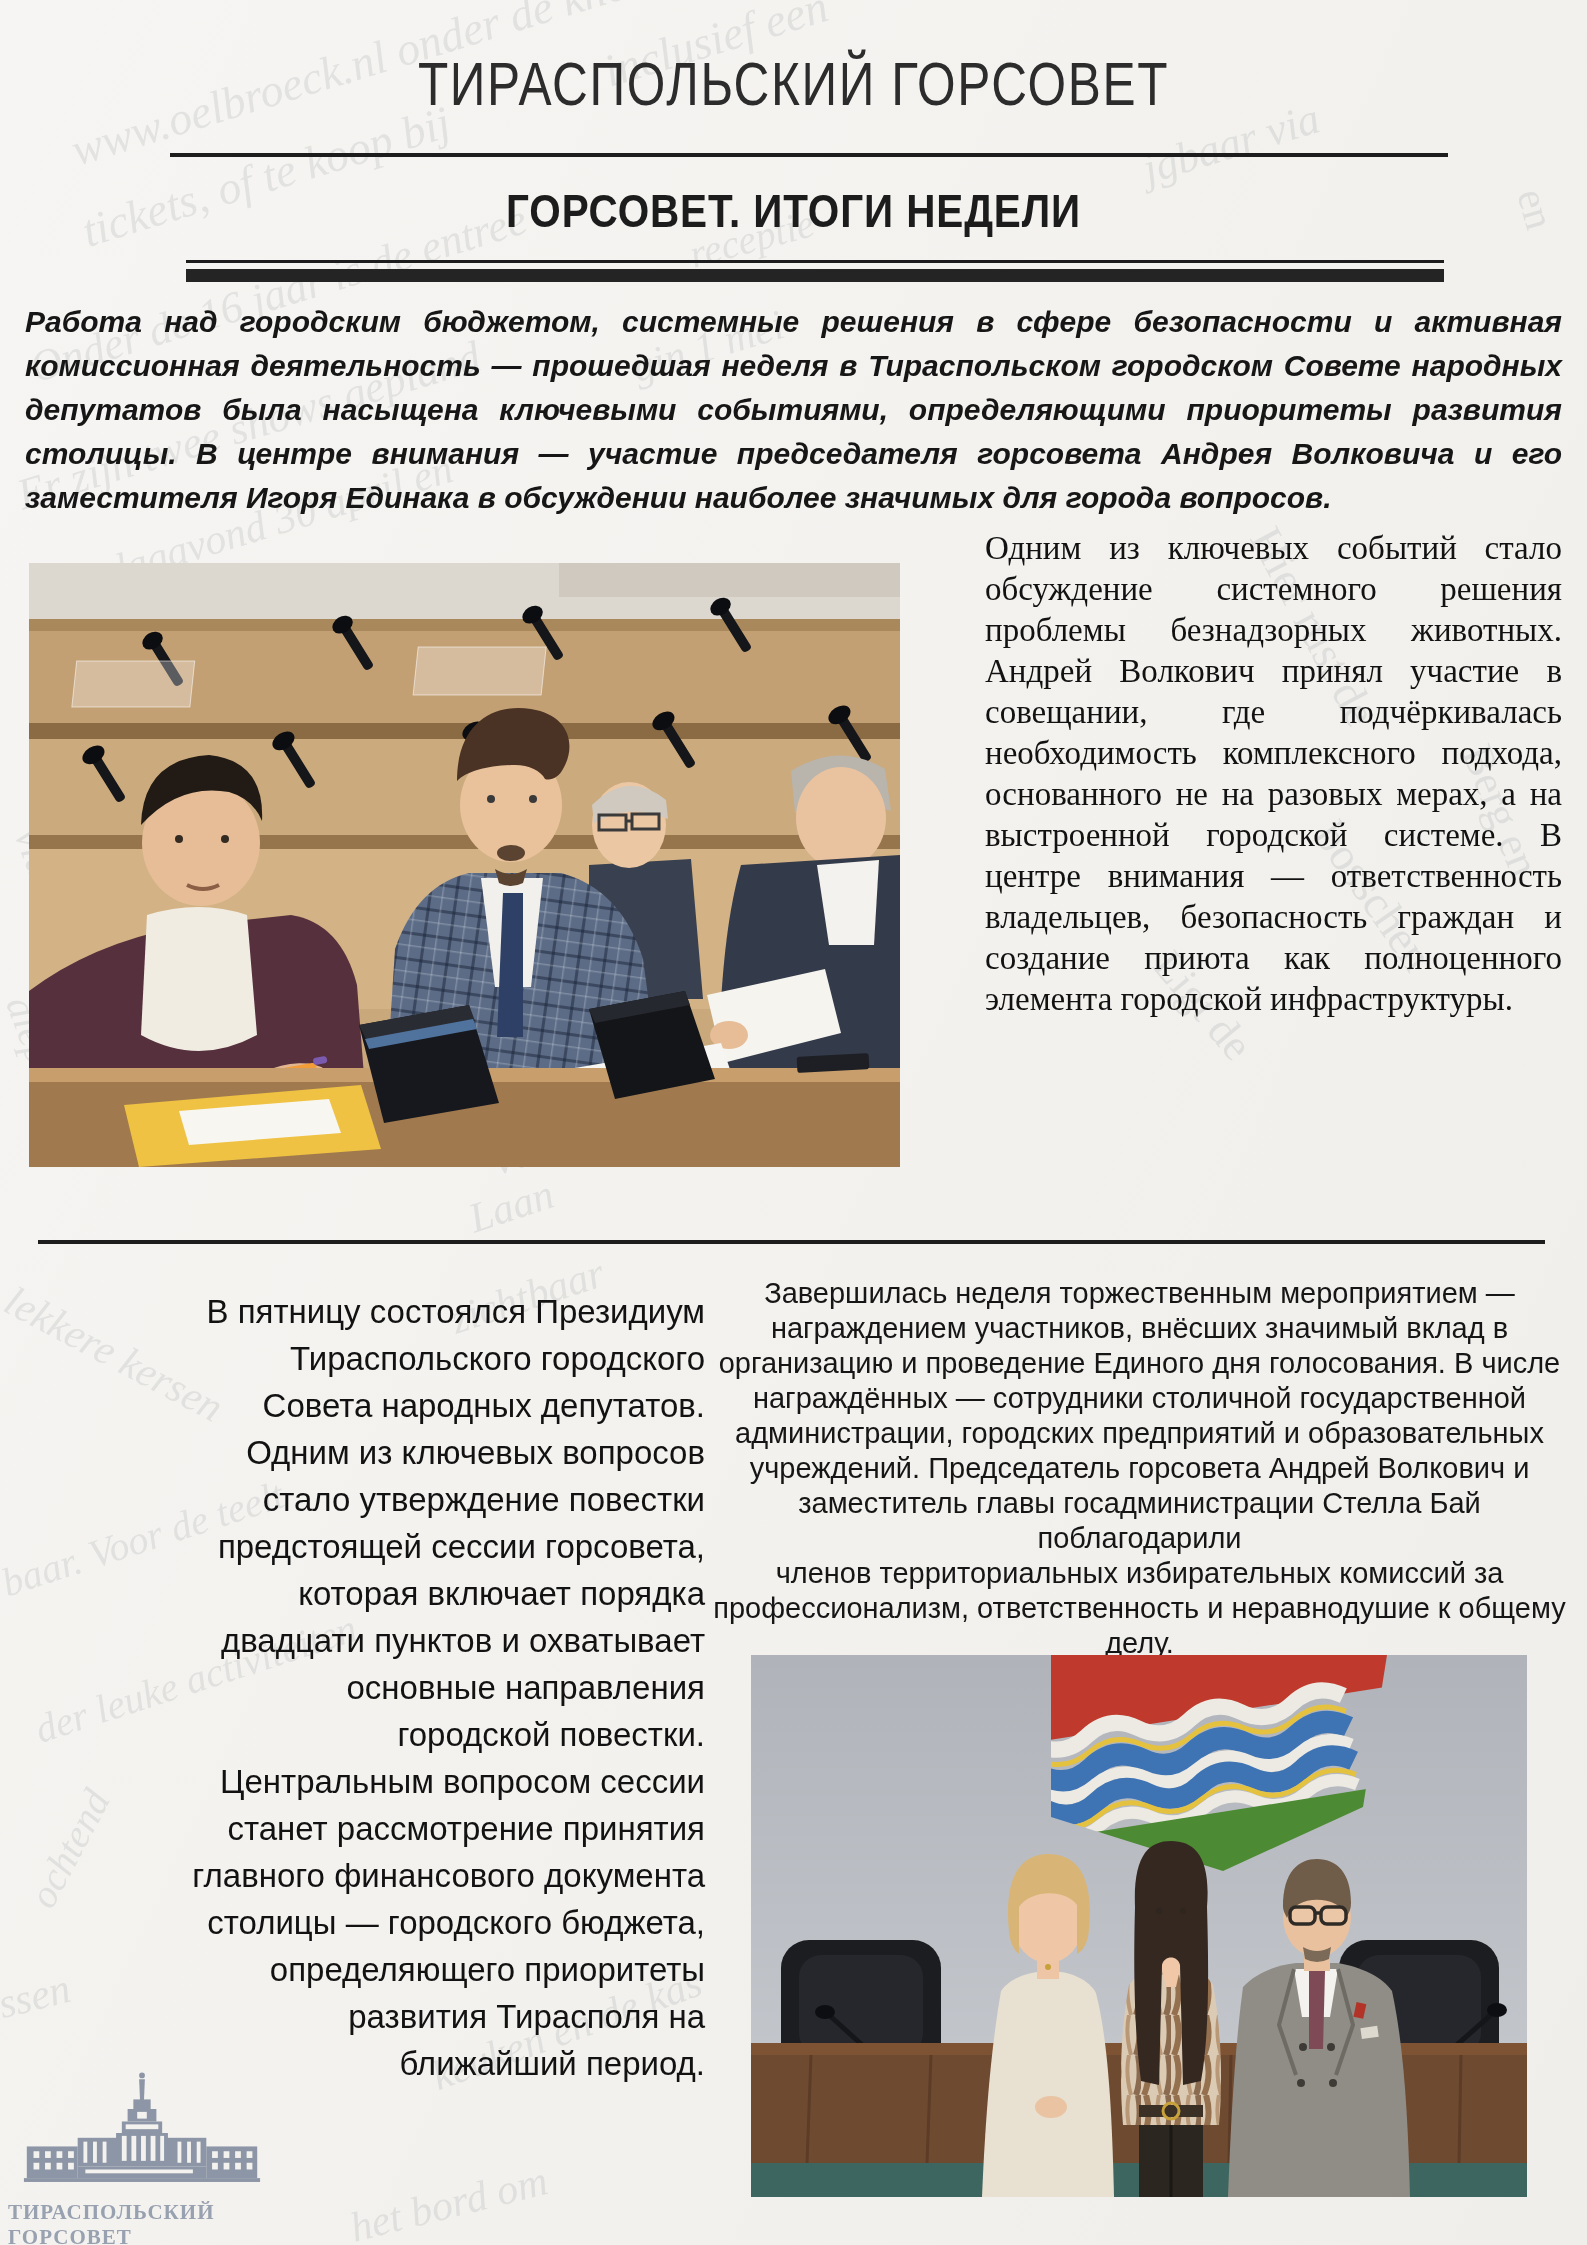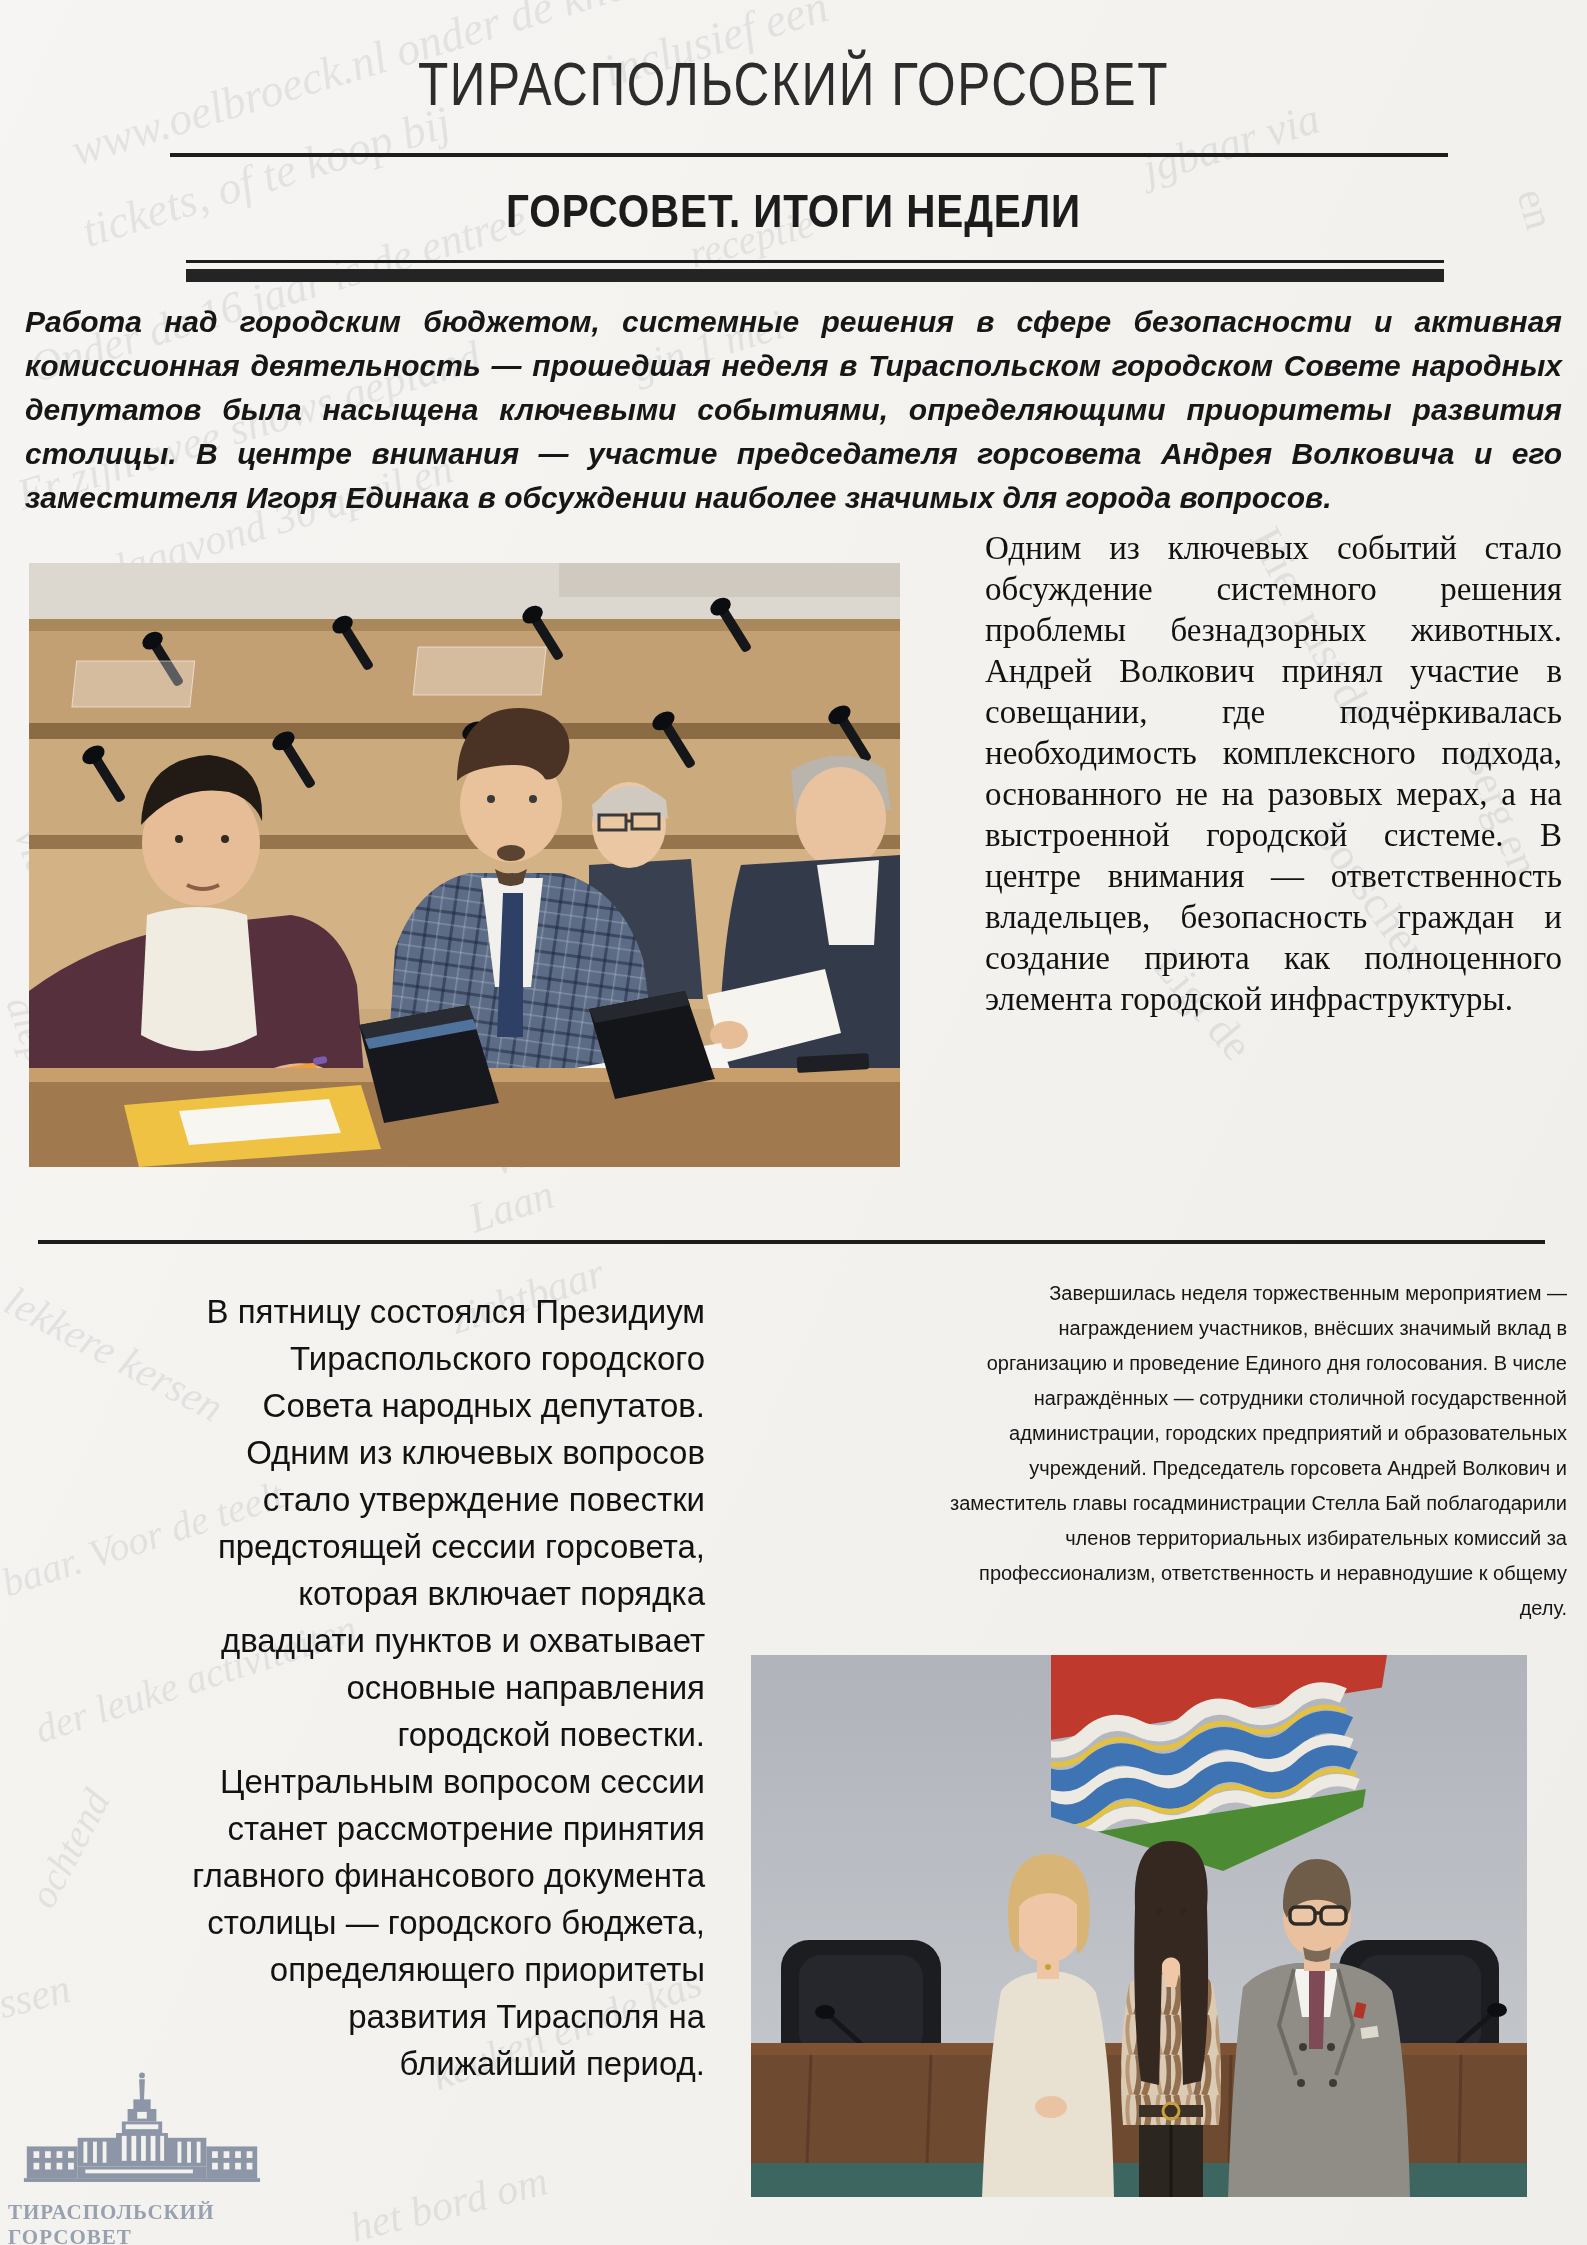--- a/index.html
+++ b/index.html
@@ -74,21 +74,21 @@
     font-family:Liberation Serif, serif;
     font-size:33px;line-height:41px;text-align:justify;color:#121212;
   }
   .col-big{
     position:absolute;left:40px;top:1288px;width:665px;z-index:2;
     font-size:33px;line-height:47px;text-align:right;color:#121212;
     white-space:pre-line;
   }
   .col-small{
     position:absolute;left:712px;top:1276px;width:855px;z-index:2;
-    font-size:20px;line-height:35px;text-align:right;color:#161616;
+    font-size:29px;line-height:35px;text-align:center;color:#161616;
     white-space:pre-line;
   }
   .mid-rule{position:absolute;left:38px;top:1240px;width:1507px;height:4px;background:#1d1d1d;z-index:2;}
 
   
   .photo1{position:absolute;left:29px;top:563px;width:871px;height:604px;z-index:2;}
   .photo2{position:absolute;left:751px;top:1655px;width:776px;height:542px;z-index:2;}
   .photo1 svg,.photo2 svg{display:block;width:100%;height:100%;}
 
   

